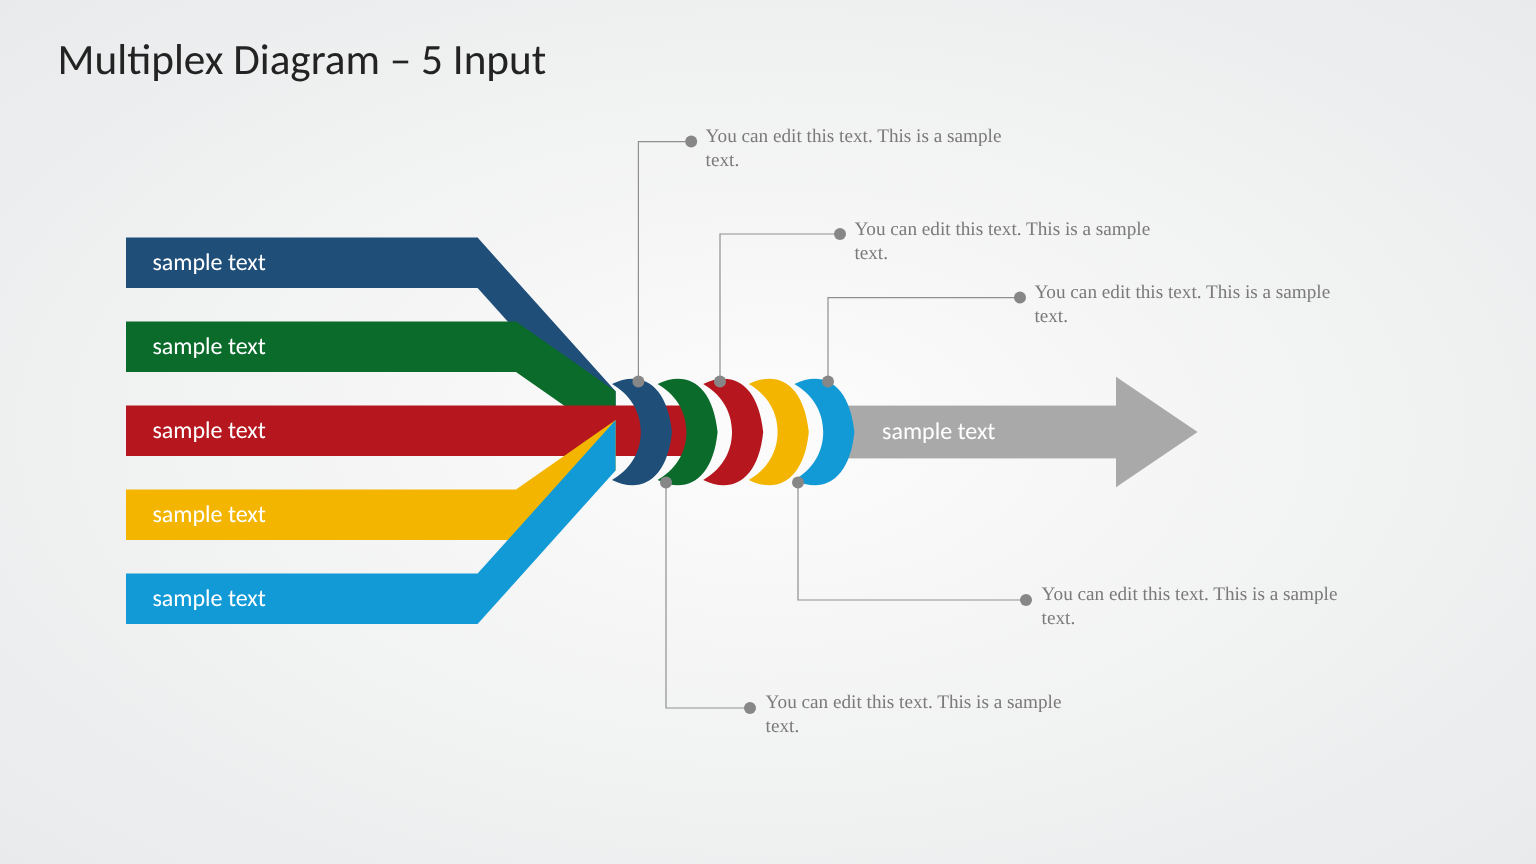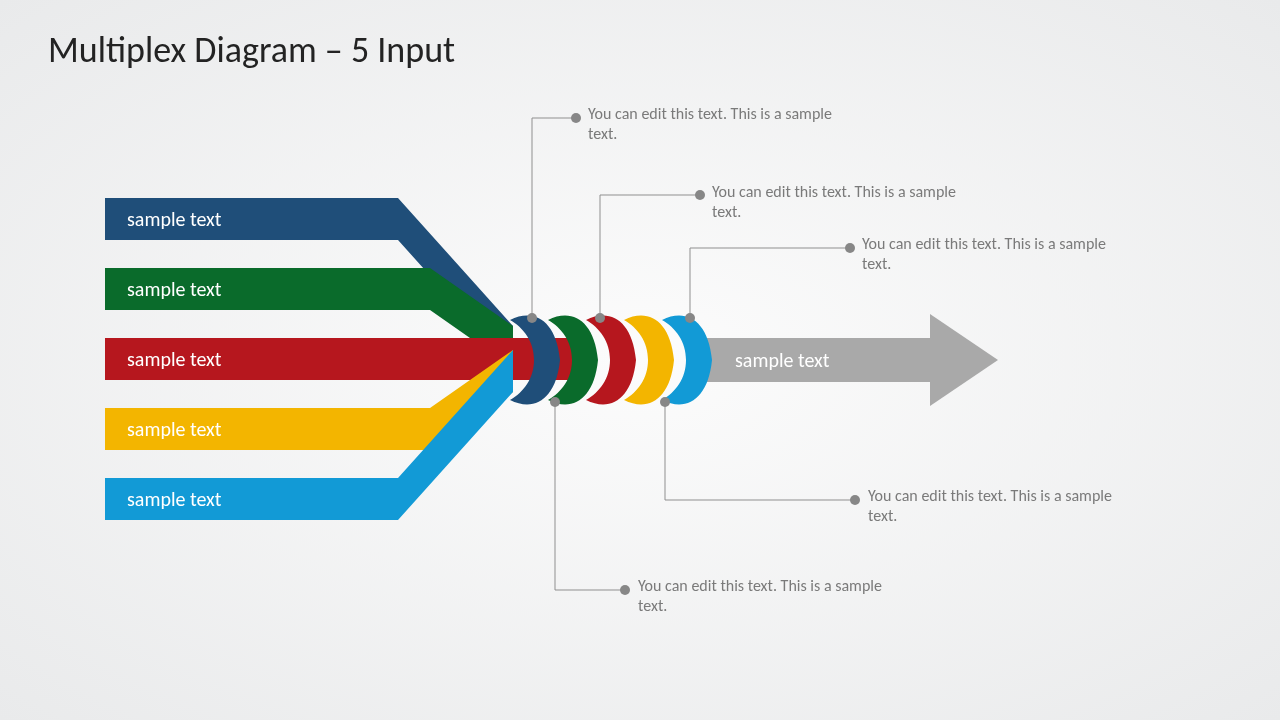--- a/index.html
+++ b/index.html
@@ -32,20 +32,21 @@
     font-weight: 400;
   }
 
   
   .callout {
     position: absolute;
     color: #7a7a7a;
     font-size: 16px;
     line-height: 1.25;
     max-width: 260px;
+    font-family: Liberation Serif, serif;
   }
 
   
   .arrow-label {
     position: absolute;
     color: #fff;
     font-size: 20px;
   }
 </style>
 </head>

